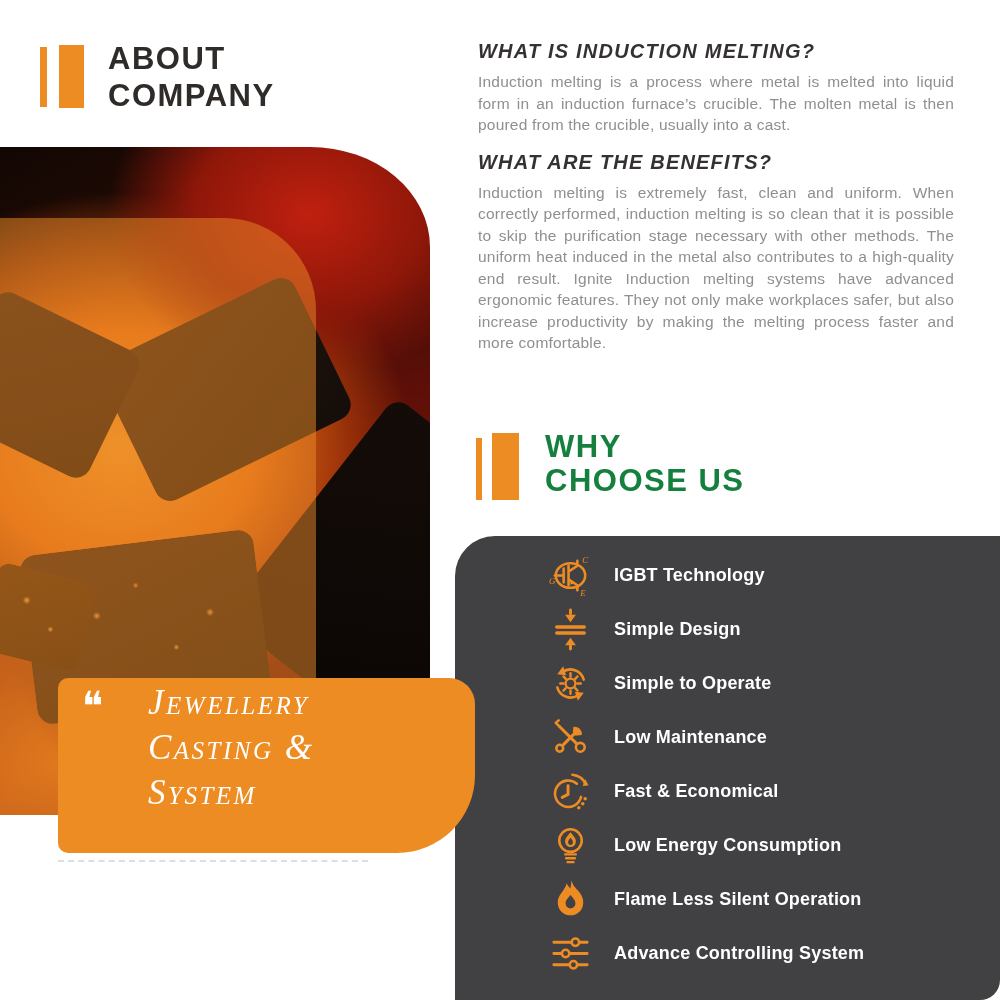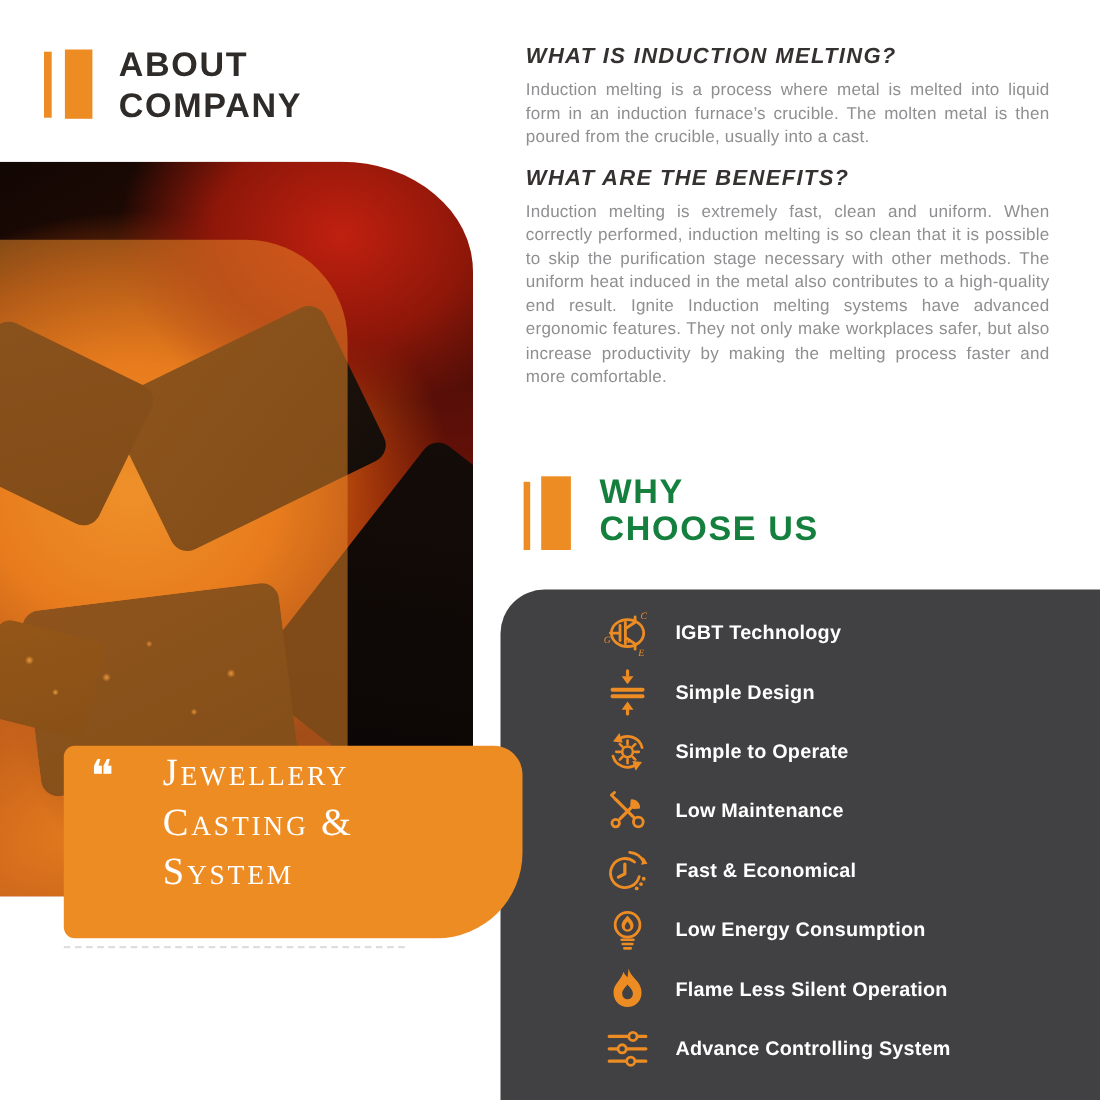--- a/index.html
+++ b/index.html
@@ -1,17 +1,17 @@
 <!DOCTYPE html>
 <html><head>
 <meta charset="utf-8">
 <style>
   html,body{margin:0;padding:0;background:#ffffff;}
   .page{position:relative;width:1000px;height:1000px;background:#ffffff;overflow:hidden;
-        font-family:"Liberation Sans",sans-serif;}
+        font-family:"Liberation Sans",sans-serif;border-radius:20px;}
 
   
   .bar{position:absolute;background:#EE8C24;}
 
   
   .about-title{position:absolute;left:108px;top:40px;font-size:31px;line-height:37px;
         font-weight:800;letter-spacing:1.5px;color:#2F2B29;}
 
   
   .photo{position:absolute;left:0;top:147px;width:430px;height:668px;overflow:hidden;
@@ -45,21 +45,21 @@
         background:rgba(232,137,41,.52);border-radius:0 92px 0 0;}
 
   
   .quote-card{position:absolute;left:58px;top:678px;width:417px;height:175px;z-index:3;
         background:#EE8C24;border-radius:10px 26px 78px 10px;box-sizing:border-box;
         padding:6px 20px 0 24px;display:flex;}
   .quote-mark{font-family:"DejaVu Sans",sans-serif;color:#ffffff;font-size:40px;line-height:44px;
         width:66px;flex:none;}
   .quote-text{font-family:"Liberation Serif",serif;color:#ffffff;font-size:35px;line-height:45px;
         letter-spacing:2.5px;font-variant:small-caps;margin-top:-4px;}
-  .quote-text span{display:block;}
+  .quote-text span{display:block;font-style:italic;}
   .dash-line{position:absolute;left:58px;top:860px;width:310px;border-top:2px dashed #dedede;}
 
   
   .right-col{position:absolute;left:478px;top:40px;width:476px;}
   .sec-heading{font-size:20px;font-weight:800;letter-spacing:1.2px;color:#343130;margin:0;font-style:italic;}
   .sec-body{font-size:15.5px;line-height:21.5px;color:#8F8F91;text-align:justify;
         letter-spacing:.2px;margin:8px 0 15px 0;}
 
   
   .why-title{position:absolute;left:545px;top:430px;font-size:31px;line-height:34px;

